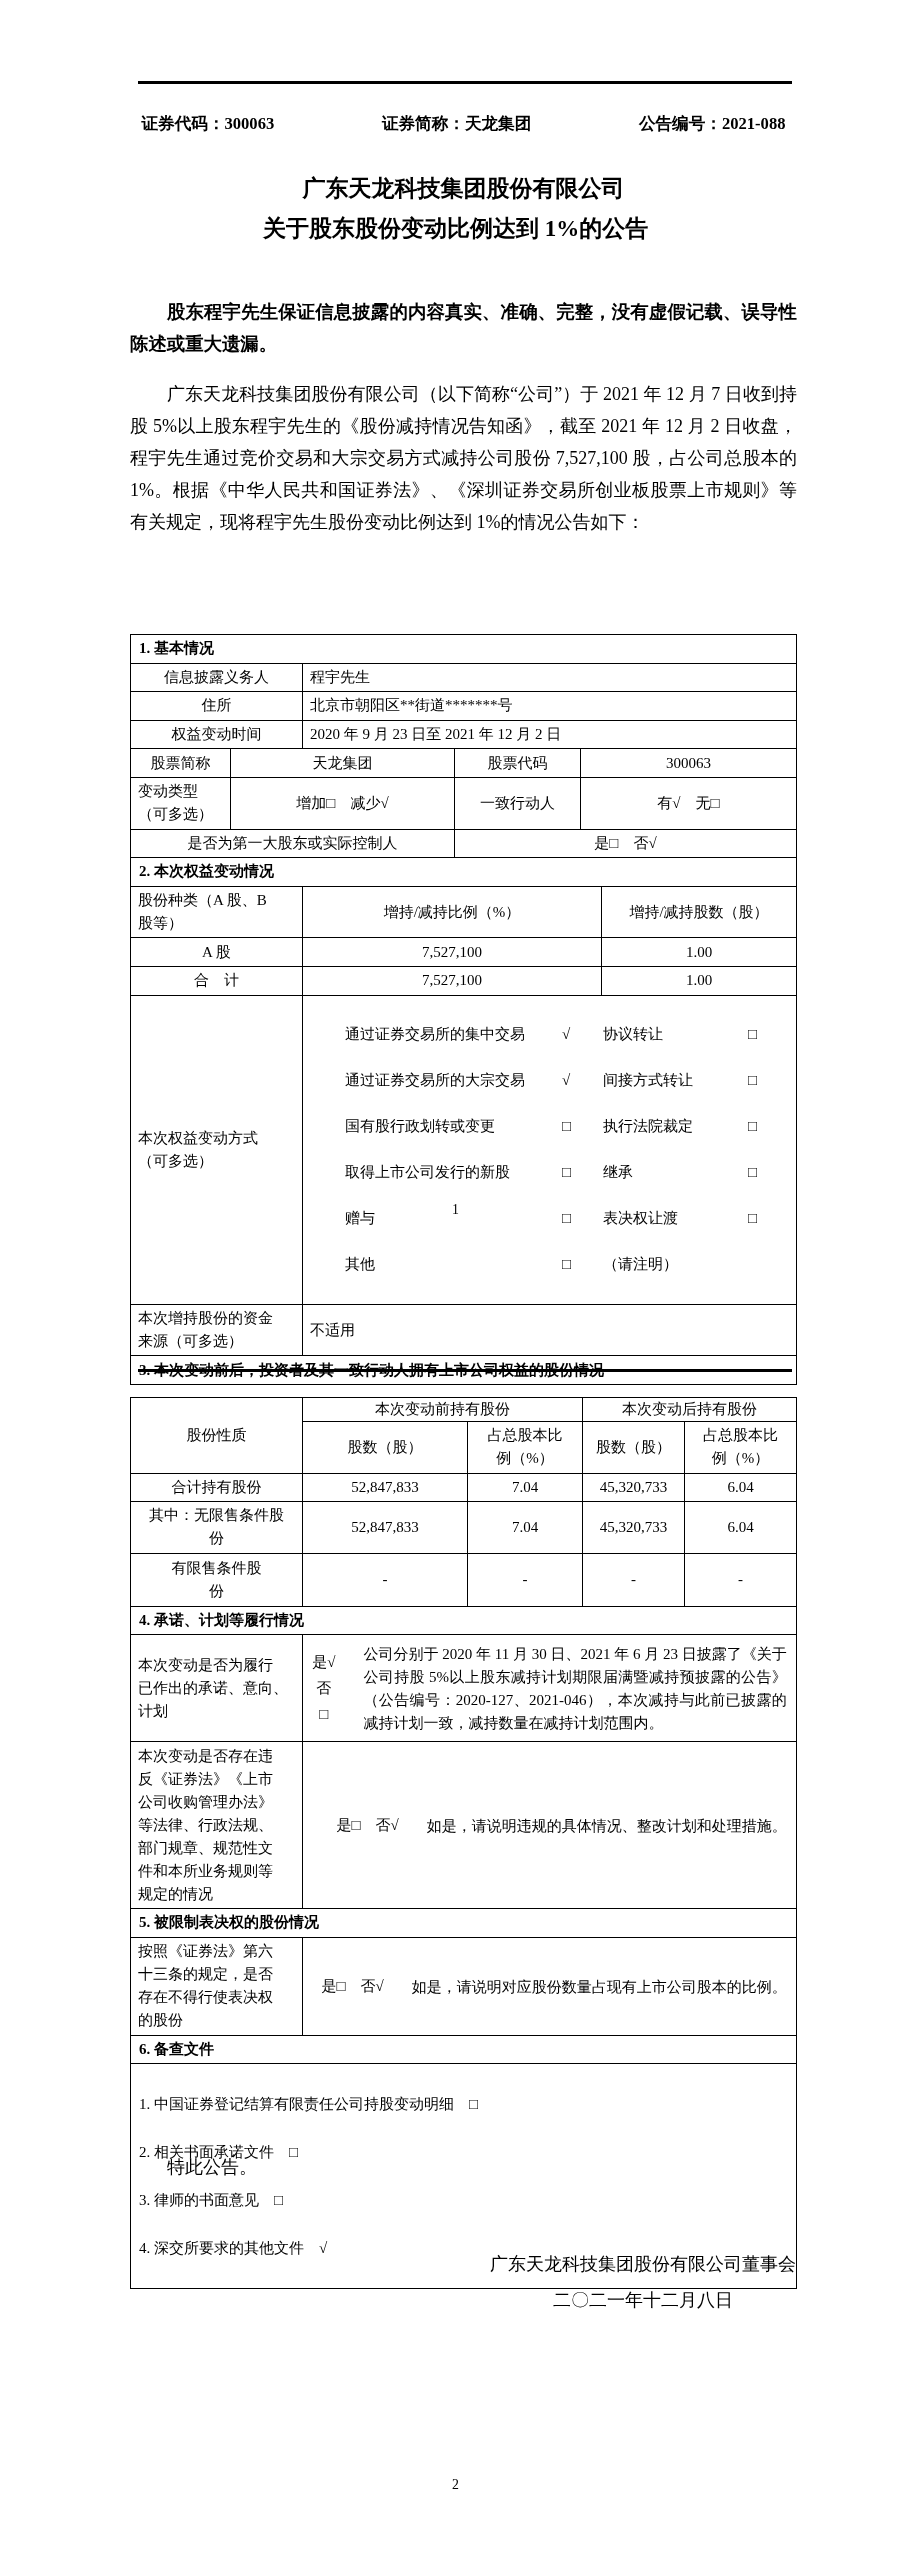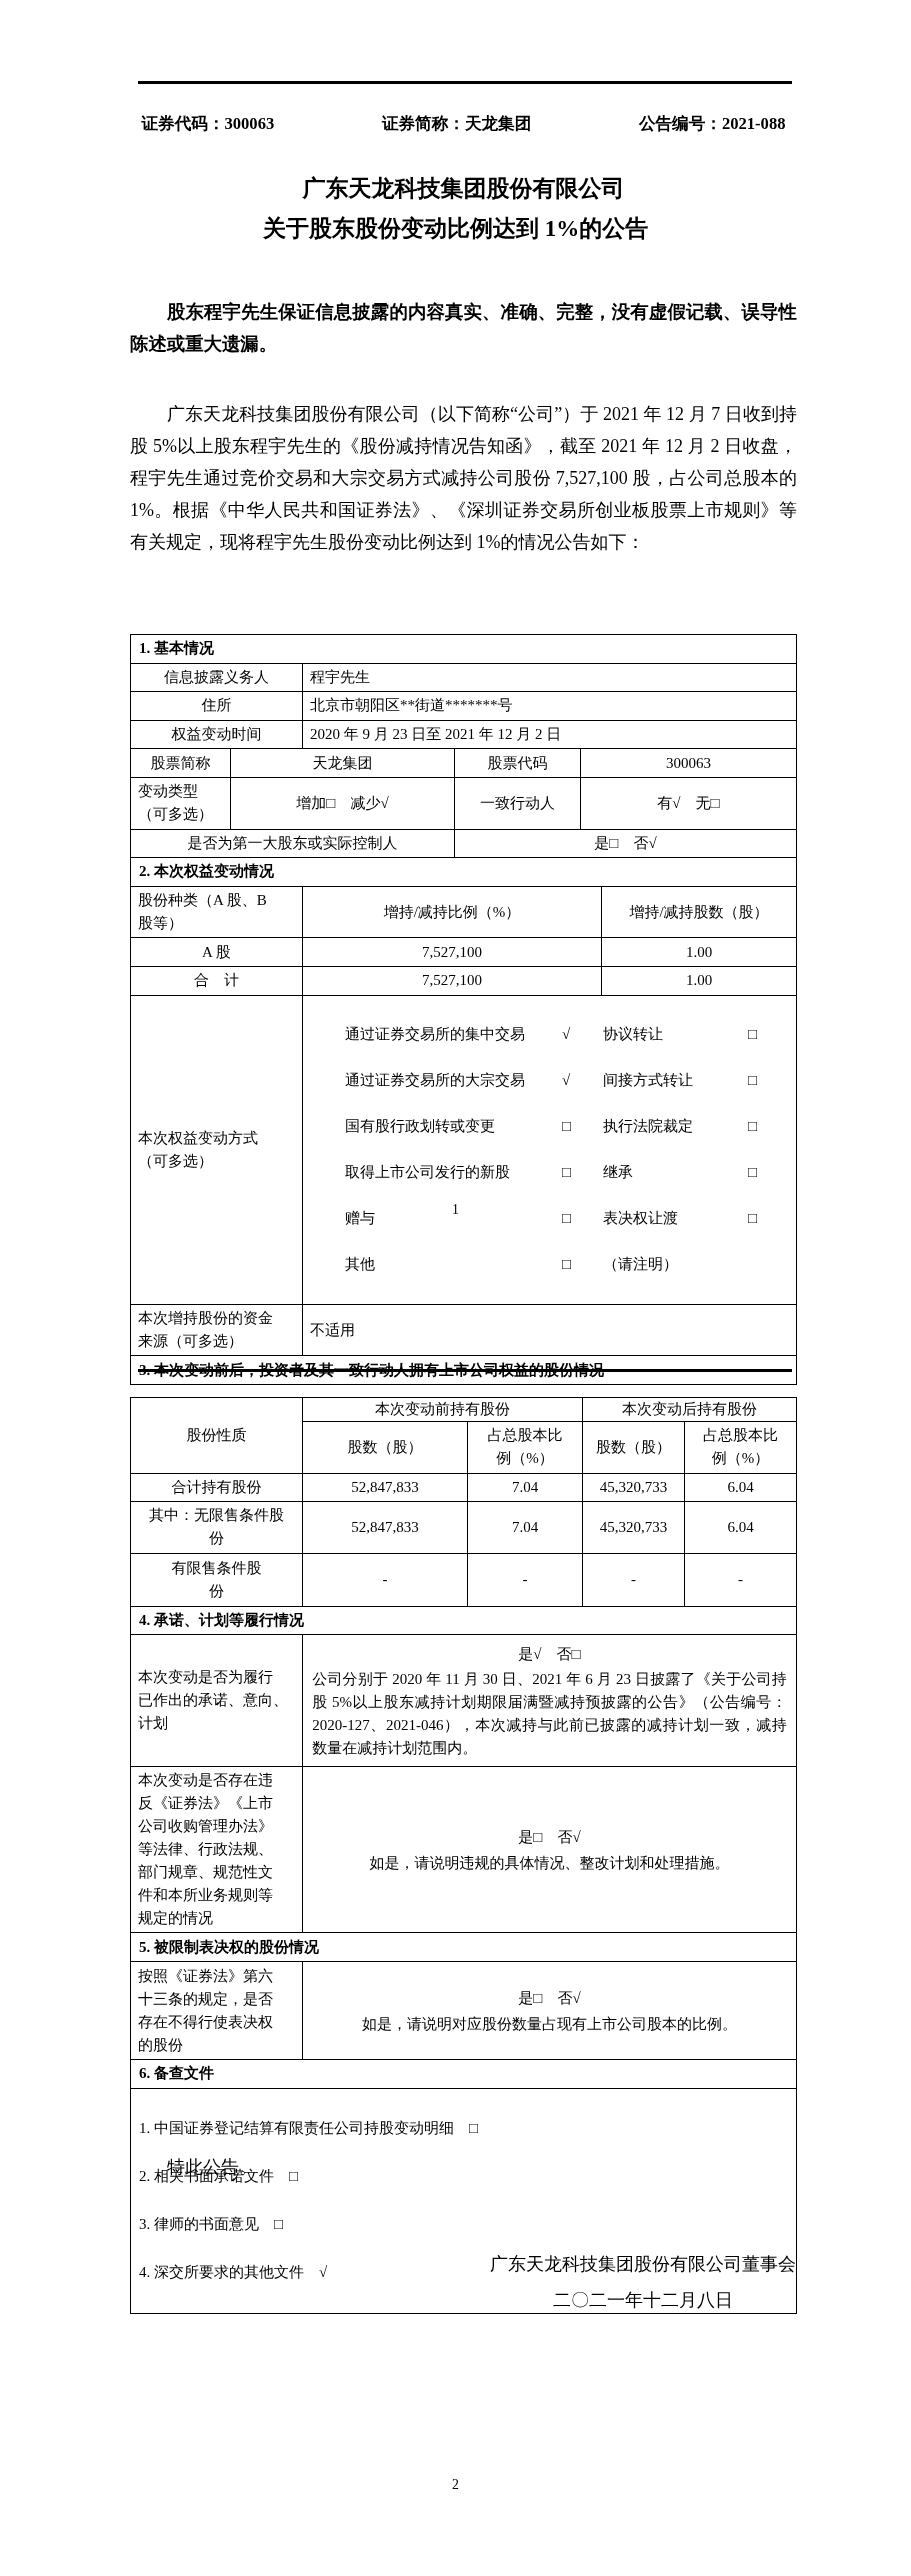--- a/index.html
+++ b/index.html
@@ -15,21 +15,21 @@
         padding:0 11.5px;display:flex;justify-content:space-between;
         font-size:16.6px;font-weight:bold;}
 
   .title{position:absolute;left:0;width:100%;margin:0;text-align:center;
          font-size:23px;font-weight:bold;line-height:26px;}
   .t1{top:176px;padding-left:8px;}
   .t2{top:216px;}
 
   .para{position:absolute;left:130px;width:667px;margin:0;text-align:justify;}
   .stmt{top:296px;font-size:18.4px;font-weight:bold;line-height:32px;text-indent:37px;}
-  .intro{top:398px;font-size:18px;line-height:32px;text-indent:37px;}
+  .intro{top:378px;font-size:18px;line-height:32px;text-indent:37px;}
 
   .pnum{position:absolute;left:0;width:100%;text-align:center;font-size:13.8px;}
   .pnum1{top:1202px;}
   .pnum2{top:2477px;}
 
   .tbl{position:absolute;left:130px;width:667px;box-sizing:border-box;
        border:1.7px solid #000;font-size:15px;line-height:23px;}
   .tbl1{top:634px;}
   .tbl2{top:1397px;}
   .tr{display:grid;border-top:1.1px solid #000;box-sizing:border-box;}
@@ -53,21 +53,21 @@
   .hb{grid-row:1;grid-column:2/4;border-bottom:1.1px solid #000;}
   .ha{grid-row:1;grid-column:4/6;border-bottom:1.1px solid #000;}
   .hs1{grid-row:2;grid-column:2;}
   .hr1{grid-row:2;grid-column:3;}
   .hs2{grid-row:2;grid-column:4;}
   .hr2{grid-row:2;grid-column:5;}
 
   .mcell{display:block;padding:4.6px 0 4.6px 8px;}
   .mrow{display:grid;grid-template-columns:217px 41px 145px 1fr;min-height:23px;
         align-items:center;text-align:left;margin-left:34px;}
-  .vc{display:flex;flex-direction:column;justify-content:center;padding:5.7px 9.2px;}
+  .vc{display:flex;flex-direction:row;justify-content:flex-end;padding:5.7px 9.2px;gap:28px;}
   .choice{text-align:center;line-height:26px;}
   .jtxt{text-align:justify;line-height:23px;margin-top:1.1px;}
   .ctxt{text-align:center;line-height:23px;margin-top:2.3px;}
   .docs{display:block;padding:4.6px 0 4.6px 8px;}
   .docline{line-height:25px;text-align:left;}
 
   .closing{position:absolute;top:2155px;left:130px;width:607px;margin:0;
            font-size:18px;text-indent:37px;}
   .sig{position:absolute;top:2246px;right:115px;text-align:center;
        font-size:18px;line-height:36px;}

